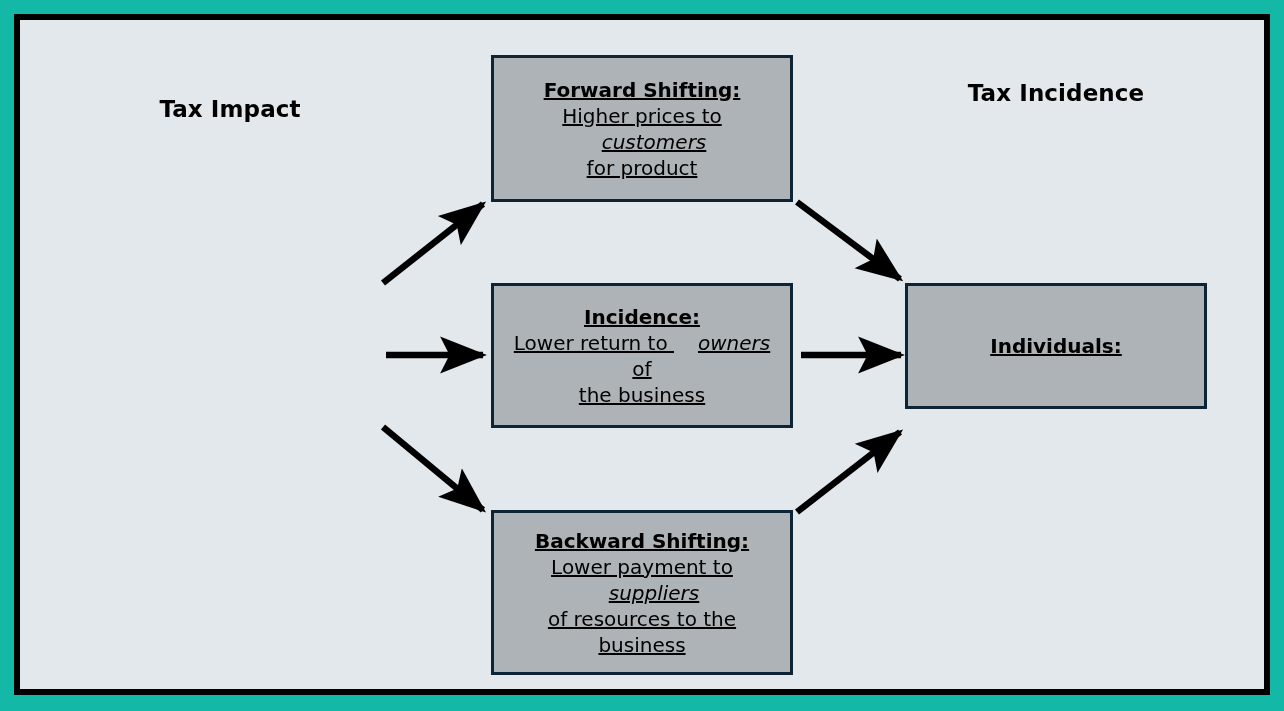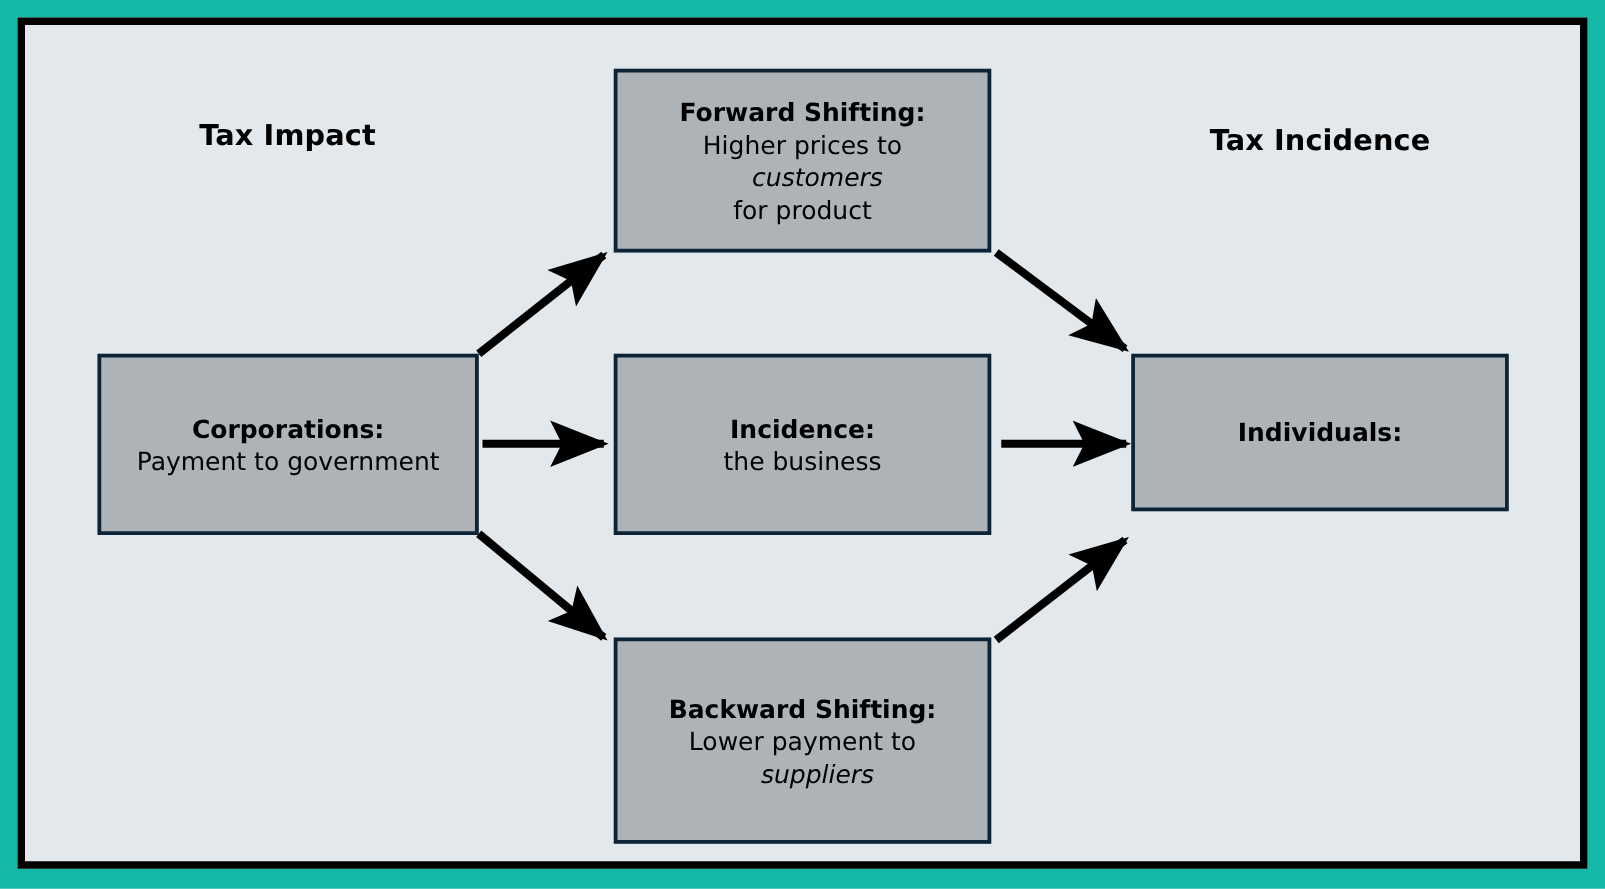--- a/index.html
+++ b/index.html
@@ -57,20 +57,21 @@
     box-sizing: border-box;
     background: #aeb3b8;
     border: 3px solid #0d2436;
     display: flex;
     flex-direction: column;
     align-items: center;
     justify-content: center;
     text-align: center;
     color: #000000;
     padding: 4px 8px;
+    text-decoration: underline;
   }
 
   .node-title {
     font-weight: bold;
     font-size: 20px;
     line-height: 26px;
     display: block;
   }
 
   .node-body {
@@ -98,21 +99,21 @@
 <body>
 
 <div id="diagram-root">
 
   <div id="outer-frame"></div>
 
   <div id="canvas">
 
     <div class="heading" style="left:78px; top:96px; width:304px;">Tax Impact</div>
 
-    <div class="heading" style="left:905px; top:100px; width:302px;">Tax Incidence</div>
+    <div class="heading" style="left:905px; top:80px; width:302px;">Tax Incidence</div>
 
     <svg id="arrow-layer" viewBox="0 0 1284 711">
       <defs>
         <marker id="ah" markerWidth="9" markerHeight="9" refX="6.6" refY="3.1" orient="auto" markerUnits="strokeWidth">
           <path d="M0,0.25 L7.2,3.1 L0,5.95 L1.45,3.1 Z" fill="#000000"></path>
         </marker>
       </defs>
 
       <line x1="383" y1="283" x2="483" y2="204" stroke="#000000" stroke-width="6.5" marker-end="url(#ah)"></line>
 
@@ -120,39 +121,37 @@
 
       <line x1="383" y1="427" x2="483" y2="510" stroke="#000000" stroke-width="6.5" marker-end="url(#ah)"></line>
 
       <line x1="797" y1="202" x2="900" y2="279" stroke="#000000" stroke-width="6.5" marker-end="url(#ah)"></line>
 
       <line x1="801" y1="355" x2="901" y2="355" stroke="#000000" stroke-width="6.5" marker-end="url(#ah)"></line>
 
       <line x1="797" y1="512" x2="900" y2="432" stroke="#000000" stroke-width="6.5" marker-end="url(#ah)"></line>
     </svg>
 
-    <div class="node-box" style="left:78px; top:283px; width:305px; height:145px;">
-      <span class="node-title">Corporations:</span>
-      <span class="node-body">Payment to government</span>
-    </div>
 
     <div class="node-box" style="left:491px; top:55px; width:302px; height:147px;">
       <span class="node-title">Forward Shifting:</span>
       <span class="node-body"><span>Higher prices to </span><em>customers</em><span></span></span>
       <span class="node-body">for product</span>
     </div>
 
     <div class="node-box" style="left:491px; top:283px; width:302px; height:145px;">
       <span class="node-title">Incidence:</span>
+      <span class="node-body"><span>Lower return to </span><em>owners</em><span> of</span></span>
       <span class="node-body">the business</span>
     </div>
 
     <div class="node-box" style="left:491px; top:510px; width:302px; height:165px;">
       <span class="node-title">Backward Shifting:</span>
       <span class="node-body"><span>Lower payment to </span><em>suppliers</em><span></span></span>
+      <span class="node-body">of resources to the business</span>
     </div>
 
     <div class="node-box" style="left:905px; top:283px; width:302px; height:126px;">
       <span class="node-title">Individuals:</span>
     </div>
 
   </div>
 </div>
 
 </body></html>

